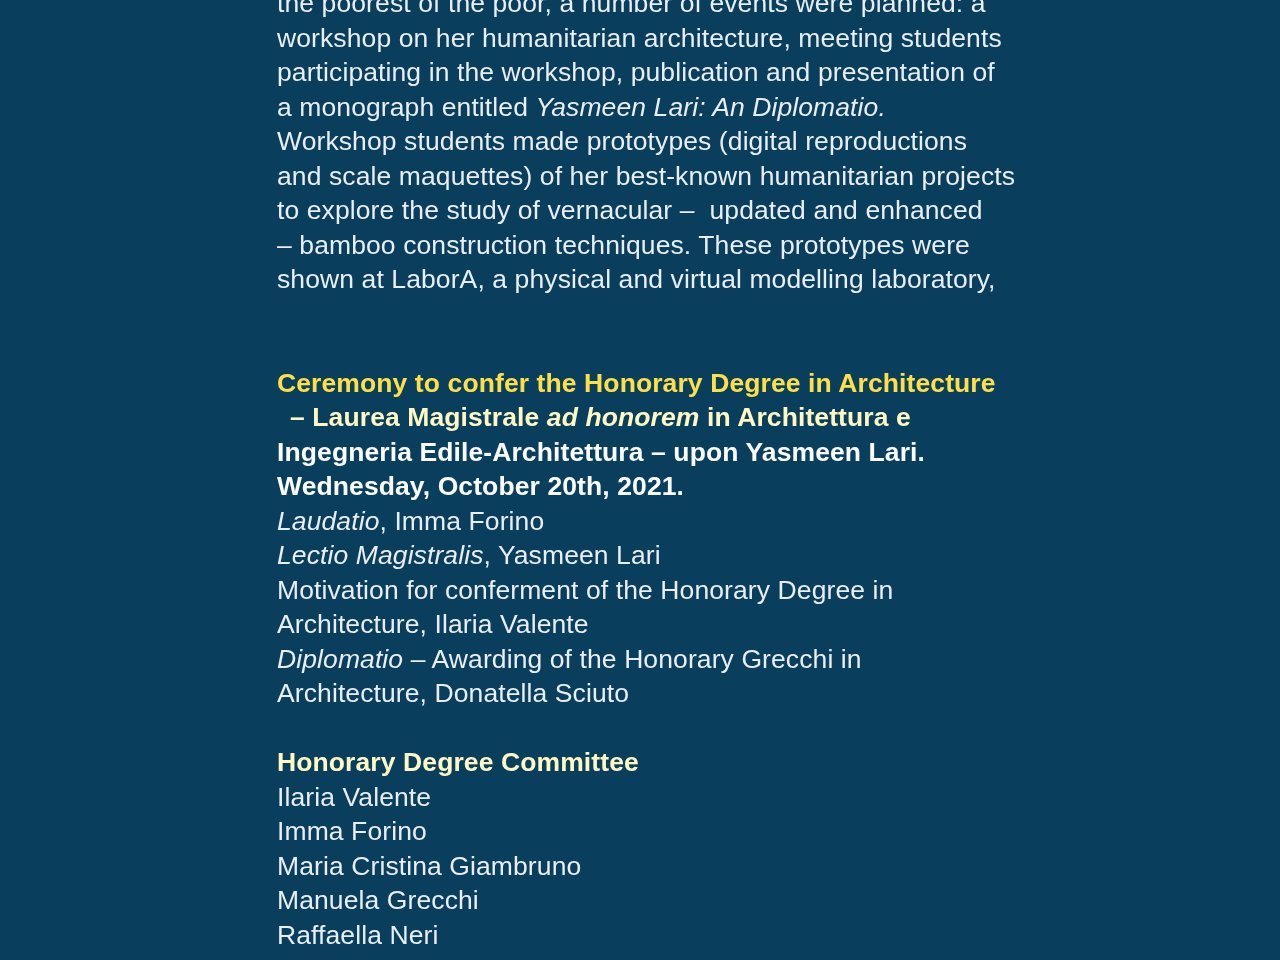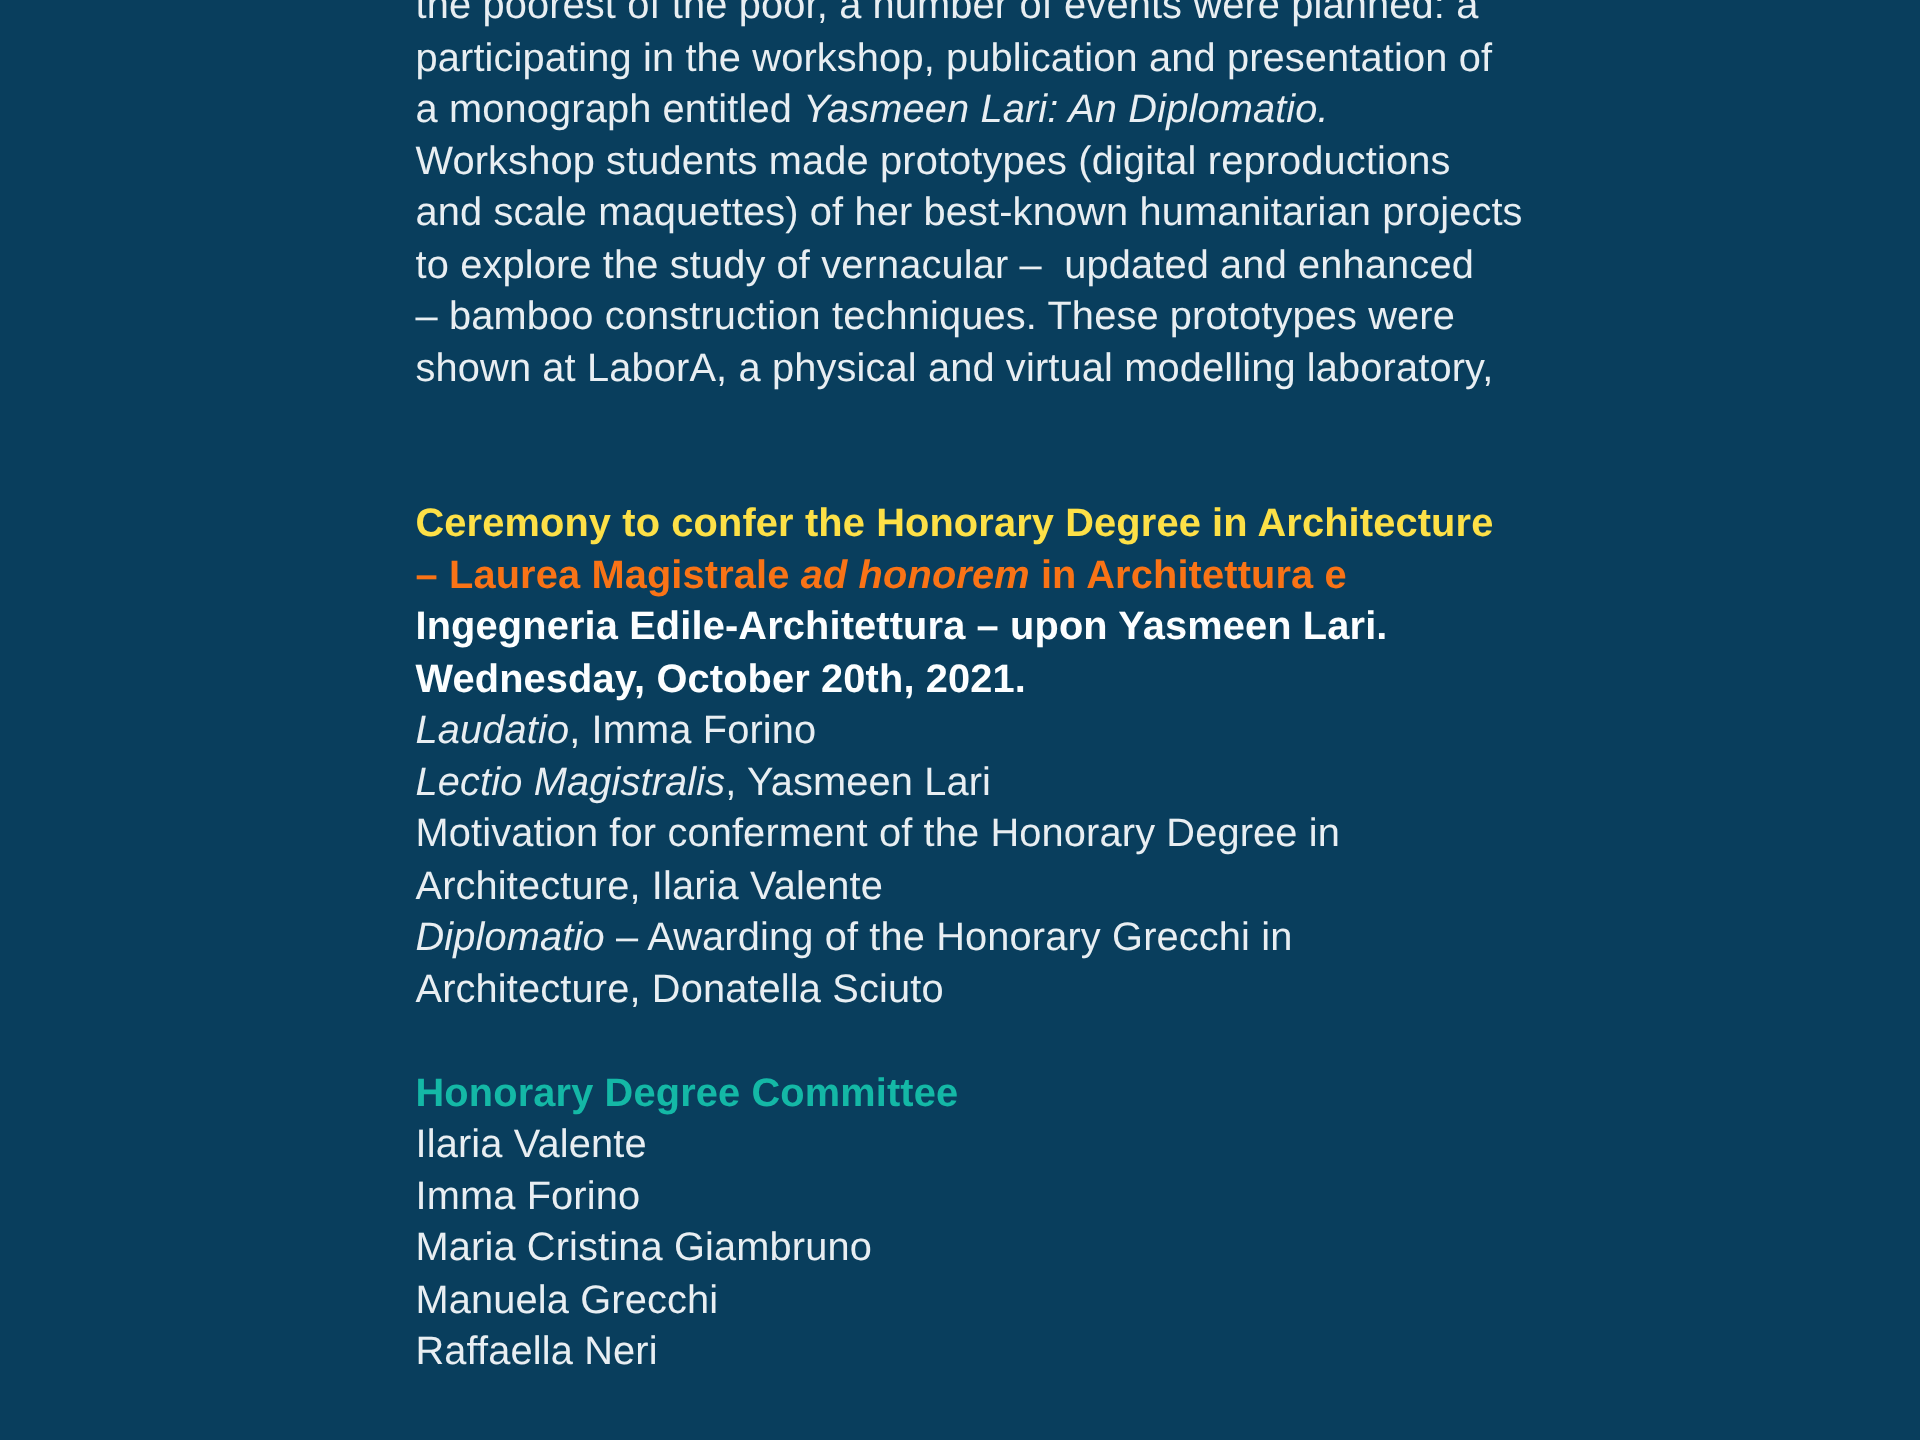--- a/index.html
+++ b/index.html
@@ -37,48 +37,49 @@
   .gap-1l { height: 34.5px; }
 </style>
 </head>
 <body>
 
 <div class="page" style="background: rgb(9, 62, 93); color: rgb(232, 238, 242); padding-left: 12px;">
   <div class="text-column">
 
     <div>
       <div class="line"><span>the poorest of the poor, a number of events were planned: a</span></div>
+      <div class="line"><span>workshop on her humanitarian architecture, meeting students</span></div>
       <div class="line"><span>participating in the workshop, publication and presentation of</span></div>
       <div class="line"><span>a monograph entitled </span><span class="i">Yasmeen Lari: An Diplomatio.</span></div>
       <div class="line"><span>Workshop students made prototypes (digital reproductions</span></div>
       <div class="line"><span>and scale maquettes) of her best-known humanitarian projects</span></div>
       <div class="line"><span>to explore the study of vernacular –  updated and enhanced</span></div>
       <div class="line"><span>– bamboo construction techniques. These prototypes were</span></div>
       <div class="line"><span>shown at LaborA, a physical and virtual modelling laboratory,</span></div>
     </div>
 
     <div class="gap-2l"></div>
 
     <div>
       <div class="line b" style="color: #fde047;"><span>Ceremony to confer the Honorary Degree in Architecture</span></div>
-      <div class="line b" style="color: #f97316;"><span>– Laurea Magistrale </span><span class="i">ad honorem</span><span> in Architettura e</span></div>
+      <div class="line b" style="color: #fef9c3; margin-left: 13px;"><span>– Laurea Magistrale </span><span class="i">ad honorem</span><span> in Architettura e</span></div>
       <div class="line b" style="color: rgb(252, 254, 255);"><span>Ingegneria Edile-Architettura – upon Yasmeen Lari.</span></div>
       <div class="line b" style="color: rgb(252, 254, 255);"><span>Wednesday, October 20th, 2021.</span></div>
       <div class="line"><span class="i">Laudatio</span><span>, Imma Forino</span></div>
       <div class="line"><span class="i">Lectio Magistralis</span><span>, Yasmeen Lari</span></div>
       <div class="line"><span>Motivation for conferment of the Honorary Degree in</span></div>
       <div class="line"><span>Architecture, Ilaria Valente</span></div>
       <div class="line"><span class="i">Diplomatio</span><span> – Awarding of the Honorary Grecchi in</span></div>
       <div class="line"><span>Architecture, Donatella Sciuto</span></div>
     </div>
 
     <div class="gap-1l"></div>
 
     <div>
-      <div class="line b" style="color: #14b8a6;"><span>Honorary Degree Committee</span></div>
+      <div class="line b" style="color: #fef9c3;"><span>Honorary Degree Committee</span></div>
       <div class="line"><span>Ilaria Valente</span></div>
       <div class="line"><span>Imma Forino</span></div>
       <div class="line"><span>Maria Cristina Giambruno</span></div>
       <div class="line"><span>Manuela Grecchi</span></div>
       <div class="line"><span>Raffaella Neri</span></div>
     </div>
 
   </div>
 </div>
 

